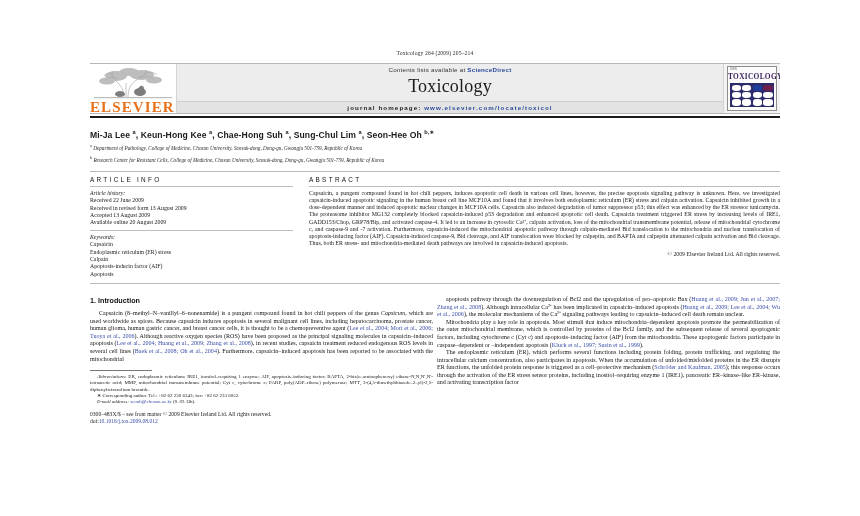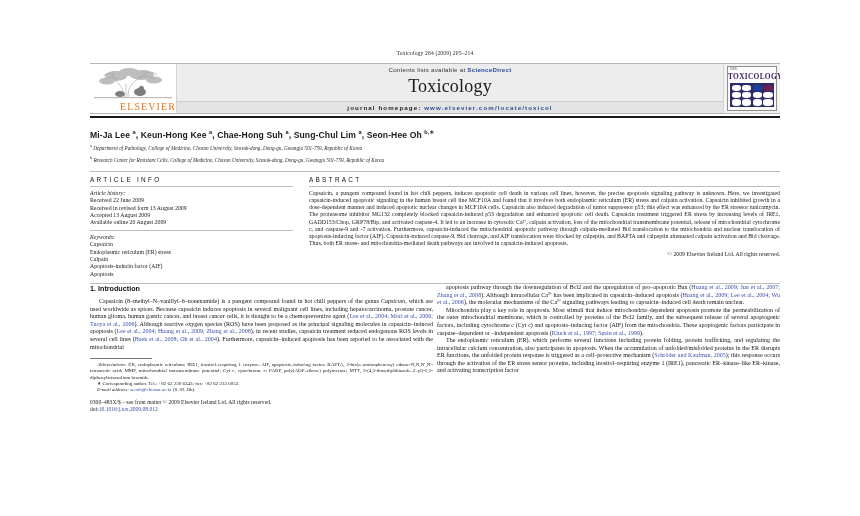--- a/index.html
+++ b/index.html
@@ -59,24 +59,24 @@
   }
   .tree-art {
     position: absolute;
     left: 4px;
     top: 3px;
     width: 78px;
     height: 33px;
   }
   .elsevier-word {
     position: relative;
-    text-align: right;
-    font-family: "Liberation Serif", serif;
-    font-size: 10px;
-    font-weight: normal;
+    text-align: left;
+    font-family: "Liberation Serif", serif;
+    font-size: 15px;
+    font-weight: bold;
     letter-spacing: 1.1px;
     color: #e8721c;
     padding-bottom: 1px;
     line-height: 10px;
   }
 
   .masthead-center {
     flex: 1 1 auto;
     background: #ededed;
     display: flex;
@@ -259,21 +259,21 @@
     color: #1a1a1a;
   }
   .abs-rule-bottom {
     border-top: .7px solid #bdbdbd;
     margin-top: 5px;
   }
 
   
   .body-cols {
     display: flex;
-    margin-top: 0;
+    margin-top: 12px;
     column-gap: 4px;
   }
   .bcol {
     flex: 1 1 0;
     min-width: 0;
   }
   .h1 {
     font-family: "Liberation Sans", sans-serif;
     font-size: 7.2px;
     font-weight: bold;

